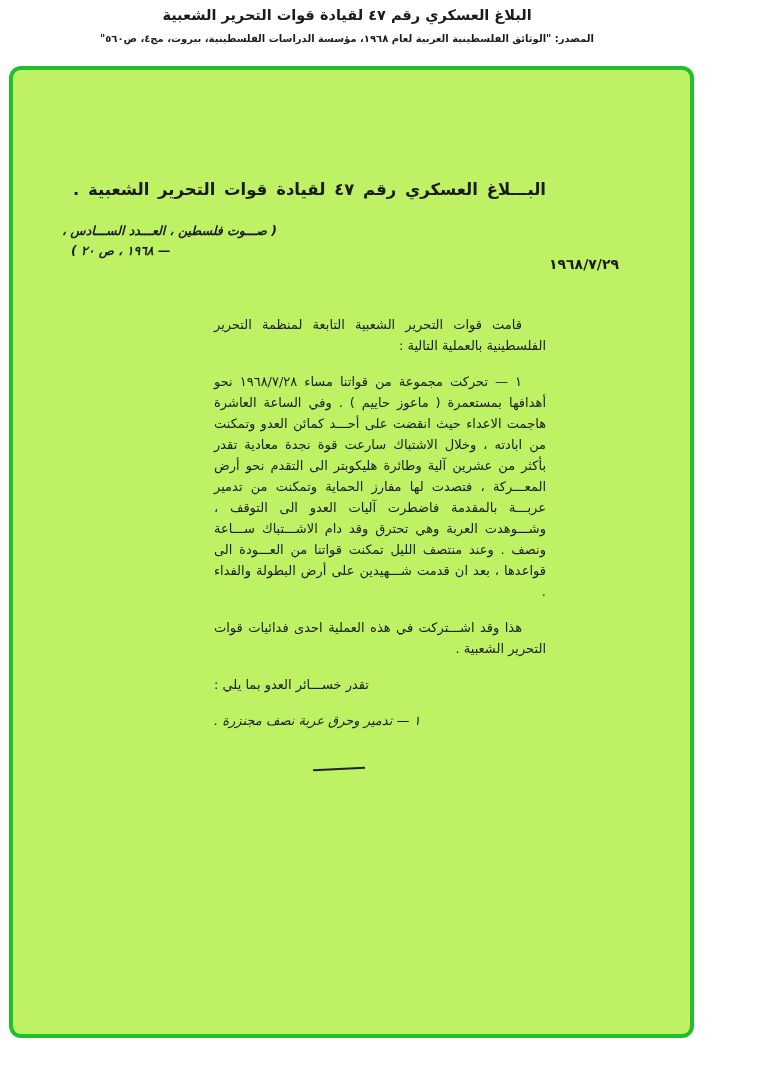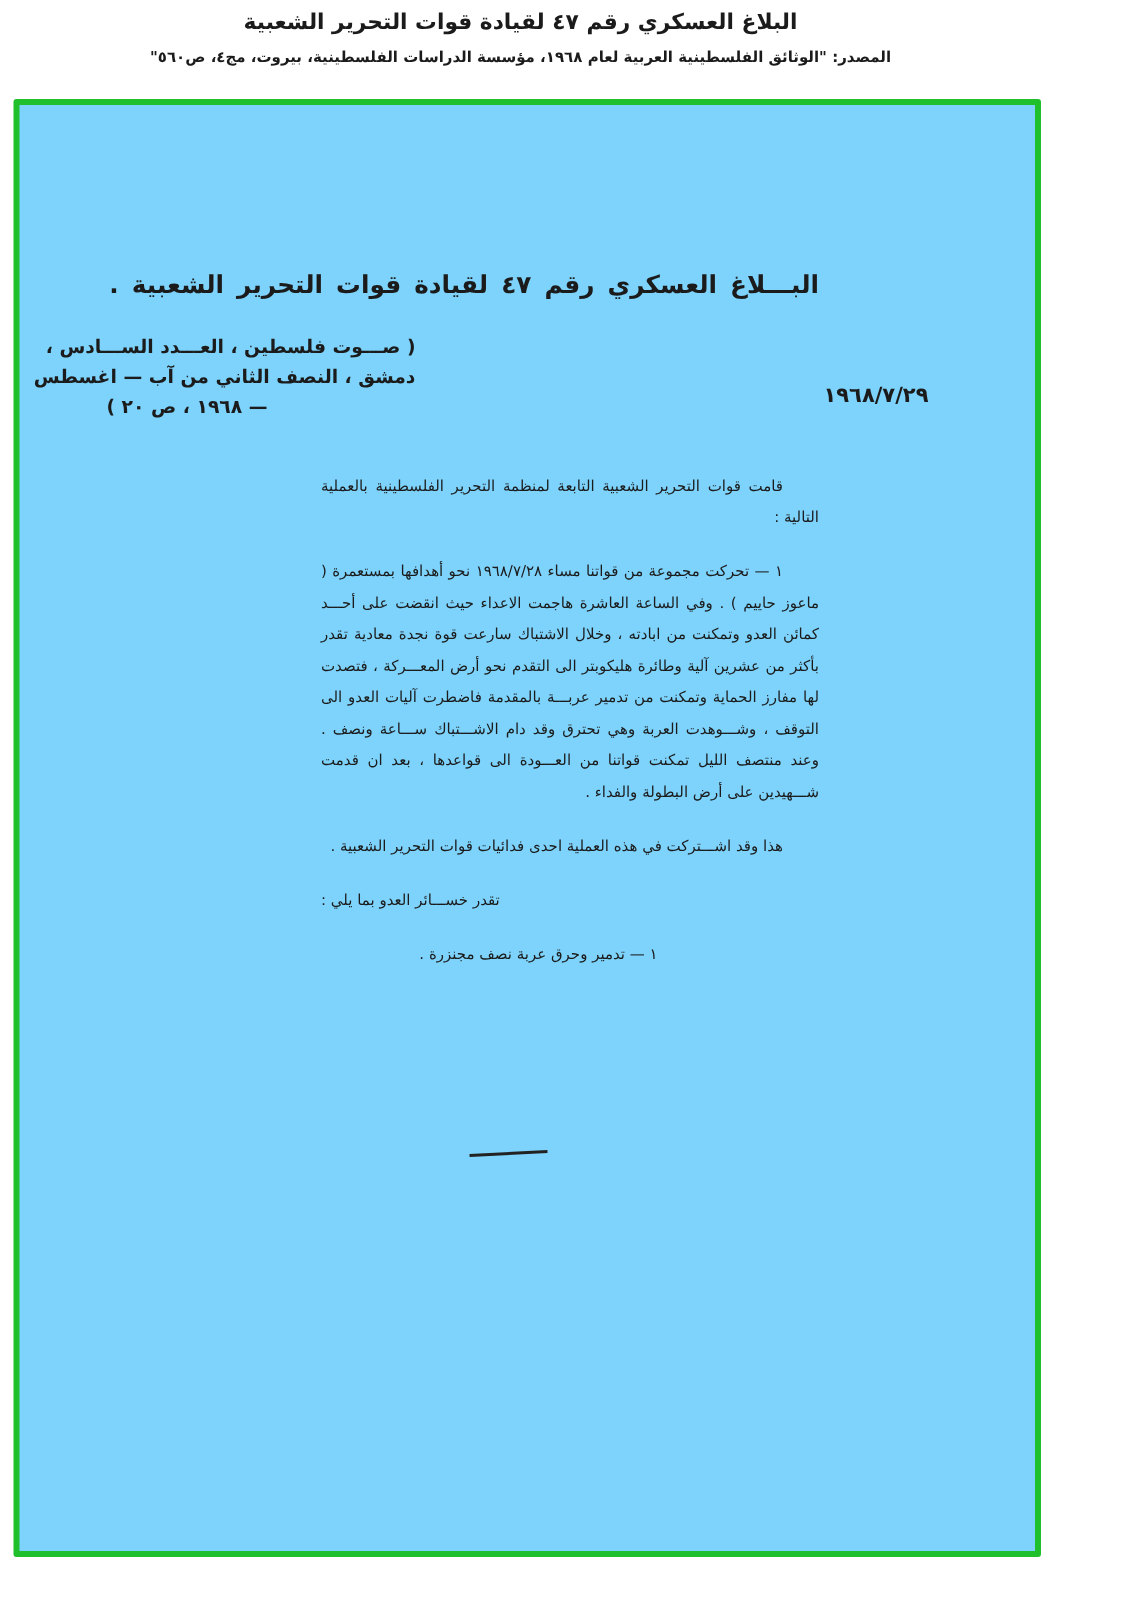--- a/index.html
+++ b/index.html
@@ -42,23 +42,23 @@
     font-weight: bold;
     direction: rtl;
   }
   .doc-frame {
     position: absolute;
     left: 41px;
     top: 66px;
     width: 677px;
     height: 964px;
     border: 4px solid #20bf2c;
-    border-radius: 2px;
+    border-radius: 12px;
     direction: rtl;
-    background: #7dd3fc;
+    background: #bef264;
   }
   .doc-title {
     position: absolute;
     top: 110px;
     right: 144px;
     font-size: 16.5px;
     font-weight: bold;
     word-spacing: 3px;
     white-space: nowrap;
   }
@@ -77,49 +77,51 @@
     left: 46px;
     width: 218px;
     font-size: 12.5px;
     font-weight: bold;
     line-height: 20px;
     direction: rtl;
   }
   .cit-line {
     white-space: nowrap;
     text-align: right;
+    font-style: italic;
   }
   .cit-line.last {
     text-align: left;
     margin-left: 12px;
   }
   .doc-body {
     position: absolute;
     top: 244px;
     right: 144px;
     width: 332px;
-    font-size: 10px;
+    font-size: 13px;
     line-height: 21px;
     text-align: justify;
     direction: rtl;
   }
   .doc-body p {
     margin: 0 0 15px 0;
     text-indent: 24px;
   }
   .doc-body p.label {
     text-indent: 0;
     padding-right: 55px;
     text-align: left;
   }
   .doc-body p.item {
     text-indent: 0;
     padding-right: 42px;
     margin-bottom: 9px;
-    text-align: center;
+    text-align: left;
+    font-style: italic;
   }
   .sig-line {
     position: absolute;
     top: 698px;
     left: 300px;
     width: 52px;
     height: 2px;
     background: #222222;
     transform: rotate(-3deg);
   }
@@ -134,21 +136,20 @@
   <div class="hdr-source">المصدر: "الوثائق الفلسطينية العربية لعام ١٩٦٨، مؤسسة الدراسات الفلسطينية، بيروت، مج٤، ص٥٦٠"</div>
 
   <div class="doc-frame" style="border-color: rgb(32, 191, 44);">
 
     <div class="doc-title">البـــلاغ العسكري رقم ٤٧ لقيادة قوات التحرير الشعبية .</div>
 
     <div class="doc-date">١٩٦٨/٧/٢٩</div>
 
     <div class="citation">
       <div class="cit-line">( صـــوت فلسطين ، العـــدد الســـادس ،</div>
-      <div class="cit-line">دمشق ، النصف الثاني من آب — اغسطس</div>
       <div class="cit-line last">— ١٩٦٨ ، ص ٢٠ )</div>
     </div>
 
     <div class="doc-body">
       <p>قامت قوات التحرير الشعبية التابعة لمنظمة التحرير الفلسطينية بالعملية التالية :</p>
       <p>١ — تحركت مجموعة من قواتنا مساء ١٩٦٨/٧/٢٨ نحو أهدافها بمستعمرة ( ماعوز حاييم ) . وفي الساعة العاشرة هاجمت الاعداء حيث انقضت على أحـــد كمائن العدو وتمكنت من ابادته ، وخلال الاشتباك سارعت قوة نجدة معادية تقدر بأكثر من عشرين آلية وطائرة هليكوبتر الى التقدم نحو أرض المعـــركة ، فتصدت لها مفارز الحماية وتمكنت من تدمير عربـــة بالمقدمة فاضطرت آليات العدو الى التوقف ، وشـــوهدت العربة وهي تحترق وقد دام الاشـــتباك ســـاعة ونصف . وعند منتصف الليل تمكنت قواتنا من العـــودة الى قواعدها ، بعد ان قدمت شـــهيدين على أرض البطولة والفداء .</p>
       <p>هذا وقد اشـــتركت في هذه العملية احدى فدائيات قوات التحرير الشعبية .</p>
       <p class="label">تقدر خســـائر العدو بما يلي :</p>
       <p class="item">١ — تدمير وحرق عربة نصف مجنزرة .</p>
     </div>

